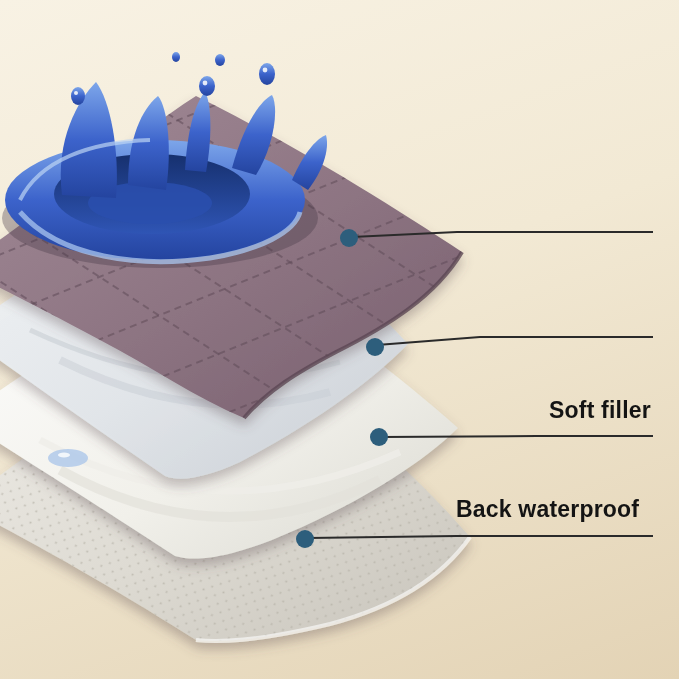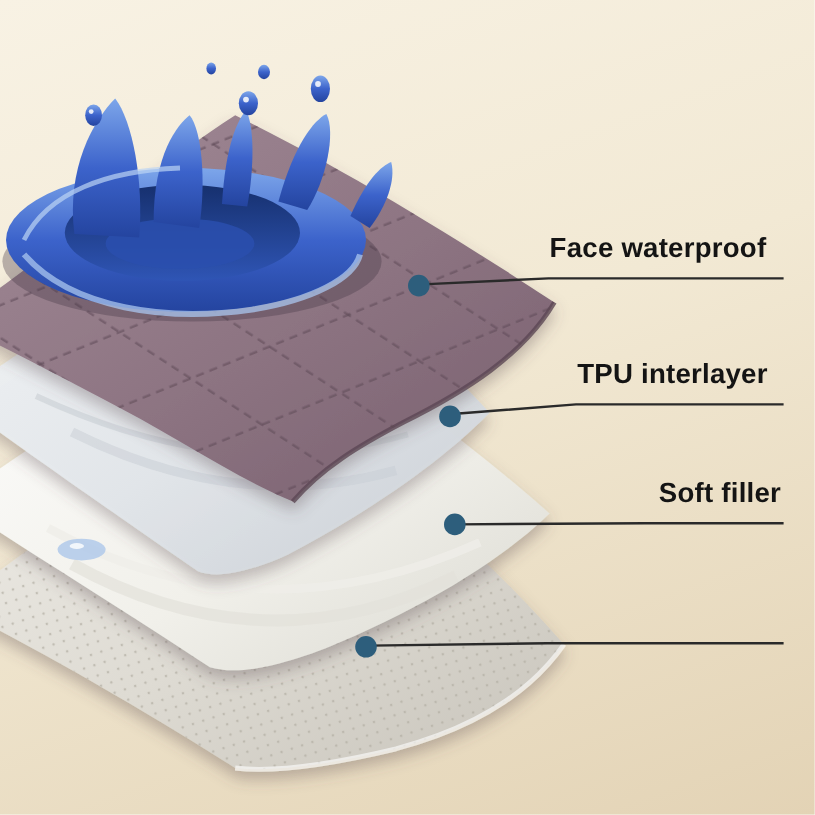--- a/index.html
+++ b/index.html
@@ -148,20 +148,19 @@
     </g>
 
     <g fill="#2d5e7c">
       <circle cx="349" cy="238" r="9"></circle>
       <circle cx="375" cy="347" r="9"></circle>
       <circle cx="379" cy="437" r="9"></circle>
       <circle cx="305" cy="539" r="9"></circle>
     </g>
   </svg>
 
-  <div class="label" id="lbl-face">Face waterproof</div>
 
-  <div class="label" id="lbl-tpu">TPU interlayer</div>
 
   <div class="label" id="lbl-soft">Soft filler</div>
 
+  <div class="label" id="lbl-back">Back waterproof</div>
 
 </div>
 
 </body></html>

